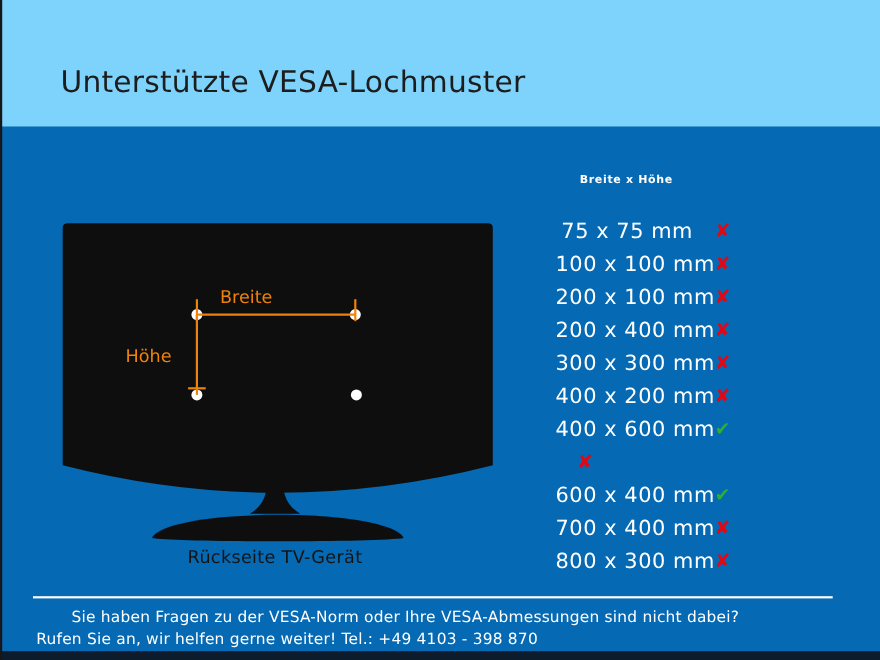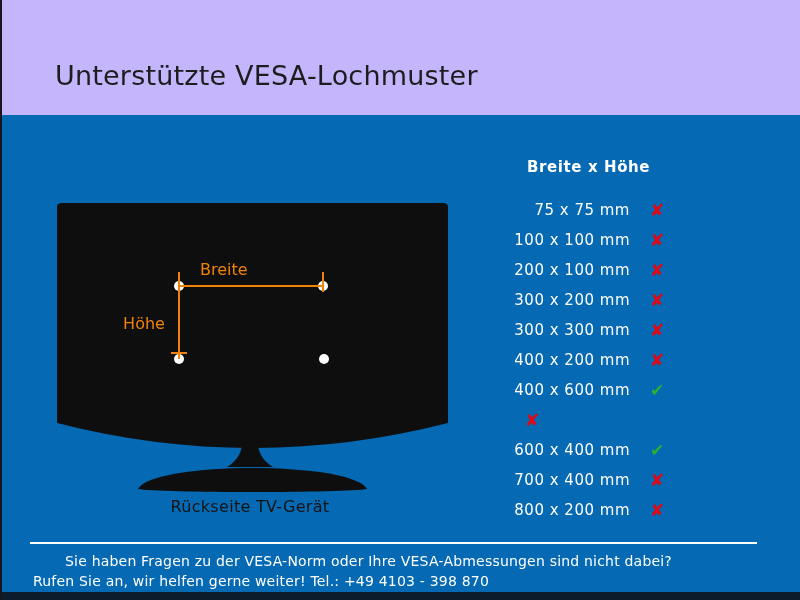--- a/index.html
+++ b/index.html
@@ -2,38 +2,38 @@
 <html><head>
 <meta charset="utf-8">
 <style>
   * { margin:0; padding:0; box-sizing:border-box; }
   html, body { width:800px; height:600px; }
   body { font-family:"DejaVu Sans","Liberation Sans",sans-serif; background:#fff; }
 
   .page { position:relative; width:800px; height:600px; background:#0569B3; overflow:hidden; }
 
   
-  .header-bar { position:absolute; left:0; top:0; width:800px; height:115px; background:#c4b5fd; }
+  .header-bar { position:absolute; left:0; top:0; width:800px; height:115px; background:#7dd3fc; }
   .page-title { position:absolute; left:55px; top:60px; font-size:27px; color:#1d1d1d; letter-spacing:0.2px; white-space:nowrap; }
   .logo { position:absolute; left:535px; top:8px; height:90px; display:flex; align-items:center; gap:15px; }
   .wordmark { font-size:47px; font-weight:bold; color:#1566B0; letter-spacing:2px; line-height:1; }
 
   
   .tv-svg { position:absolute; left:50px; top:195px; }
   .dim-label { position:absolute; color:#F0820A; font-size:16px; white-space:nowrap; }
   .breite-label { left:200px; top:260px; width:100px; text-align:left; }
-  .hoehe-label { left:104px; top:314px; width:80px; text-align:center; }
+  .hoehe-label { left:76px; top:314px; width:80px; text-align:right; }
   .tv-caption { position:absolute; left:140px; top:497px; width:220px; text-align:center; color:#141414; font-size:16px; letter-spacing:0.3px; }
 
   
   .size-table { position:absolute; left:505px; top:155px; width:195px; color:#ffffff; }
-  .table-header { position:absolute; left:22px; top:3px; font-size:15px; font-weight:bold; letter-spacing:0.6px; white-space:nowrap; }
+  .table-header { position:absolute; left:22px; top:3px; font-size:10px; font-weight:bold; letter-spacing:0.6px; white-space:nowrap; }
   .rows { position:absolute; left:0; top:40px; width:195px; }
   .row { display:flex; align-items:center; height:30px; }
-  .size { width:125px; text-align:right; font-size:15px; letter-spacing:0.5px; white-space:nowrap; }
+  .size { width:125px; text-align:right; font-size:19px; letter-spacing:0.5px; white-space:nowrap; }
   .mark { width:30px; margin-left:12px; text-align:center; font-size:17px; font-weight:bold; line-height:1; }
   .mark.no { color:#E30613; }
   .mark.ok { color:#2FAE35; }
 
   
   .footer-divider { position:absolute; left:30px; top:542px; width:727px; height:2px; background:#ffffff; }
   .footer-line { position:absolute; left:33px; color:#ffffff; font-size:14px; letter-spacing:0.2px; white-space:nowrap; }
   .f1 { top:553px;margin-left:32px; }
   .f2 { top:573px; }
 
@@ -86,21 +86,21 @@
     <span class="size">100 x 100 mm</span>
     <span class="mark no">✘</span>
   </div>
 
   <div class="row">
     <span class="size">200 x 100 mm</span>
     <span class="mark no">✘</span>
   </div>
 
   <div class="row">
-    <span class="size">300 x 200 mm</span>
+    <span class="size">200 x 400 mm</span>
     <span class="mark no">✘</span>
   </div>
 
   <div class="row">
     <span class="size">300 x 300 mm</span>
     <span class="mark no">✘</span>
   </div>
 
   <div class="row">
     <span class="size">400 x 200 mm</span>
@@ -120,21 +120,21 @@
     <span class="size">600 x 400 mm</span>
     <span class="mark ok">✔</span>
   </div>
 
   <div class="row">
     <span class="size">700 x 400 mm</span>
     <span class="mark no">✘</span>
   </div>
 
   <div class="row">
-    <span class="size">800 x 200 mm</span>
+    <span class="size">800 x 300 mm</span>
     <span class="mark no">✘</span>
   </div>
 </div>
   </div>
 
   <div class="footer-divider"></div>
   <div class="footer-line f1">Sie haben Fragen zu der VESA-Norm oder Ihre VESA-Abmessungen sind nicht dabei?</div>
   <div class="footer-line f2">Rufen Sie an, wir helfen gerne weiter! Tel.: +49 4103 - 398 870</div>
 
   <div class="left-border"></div>

